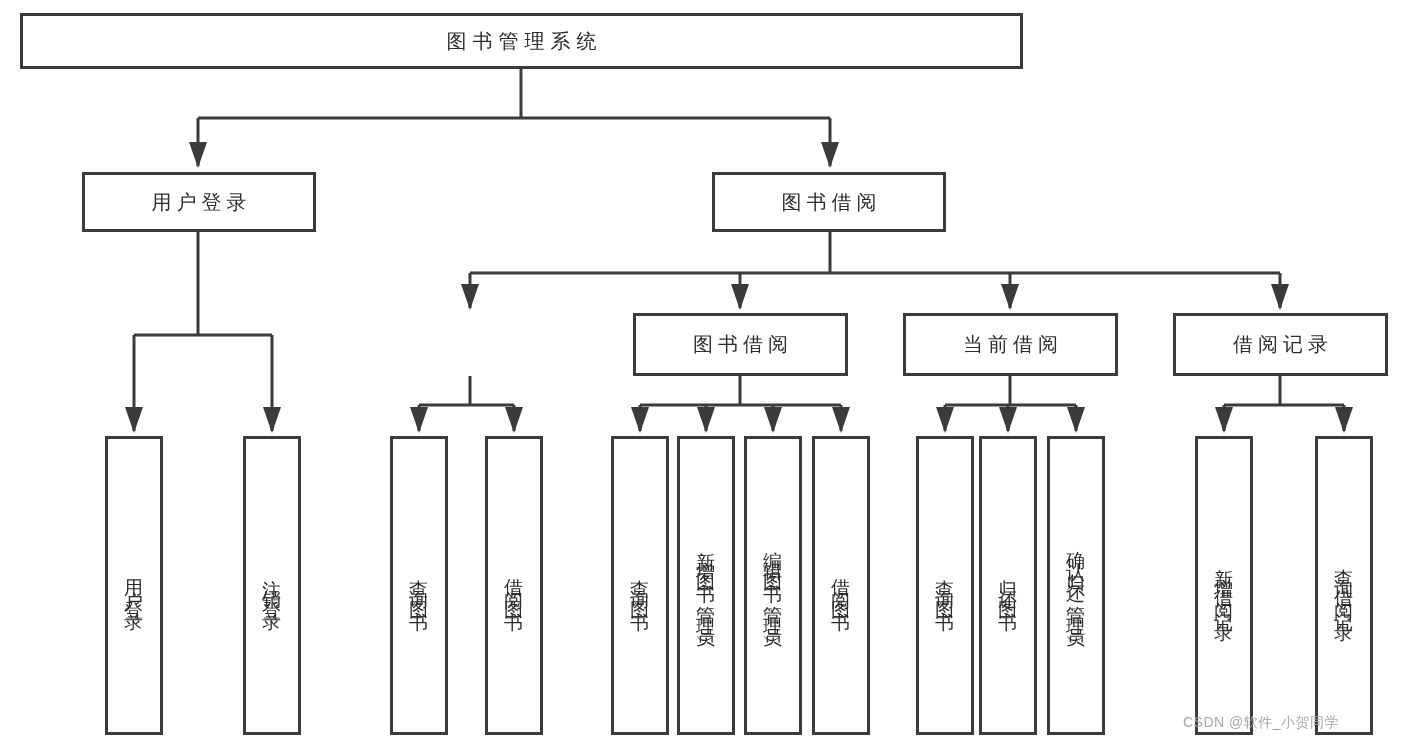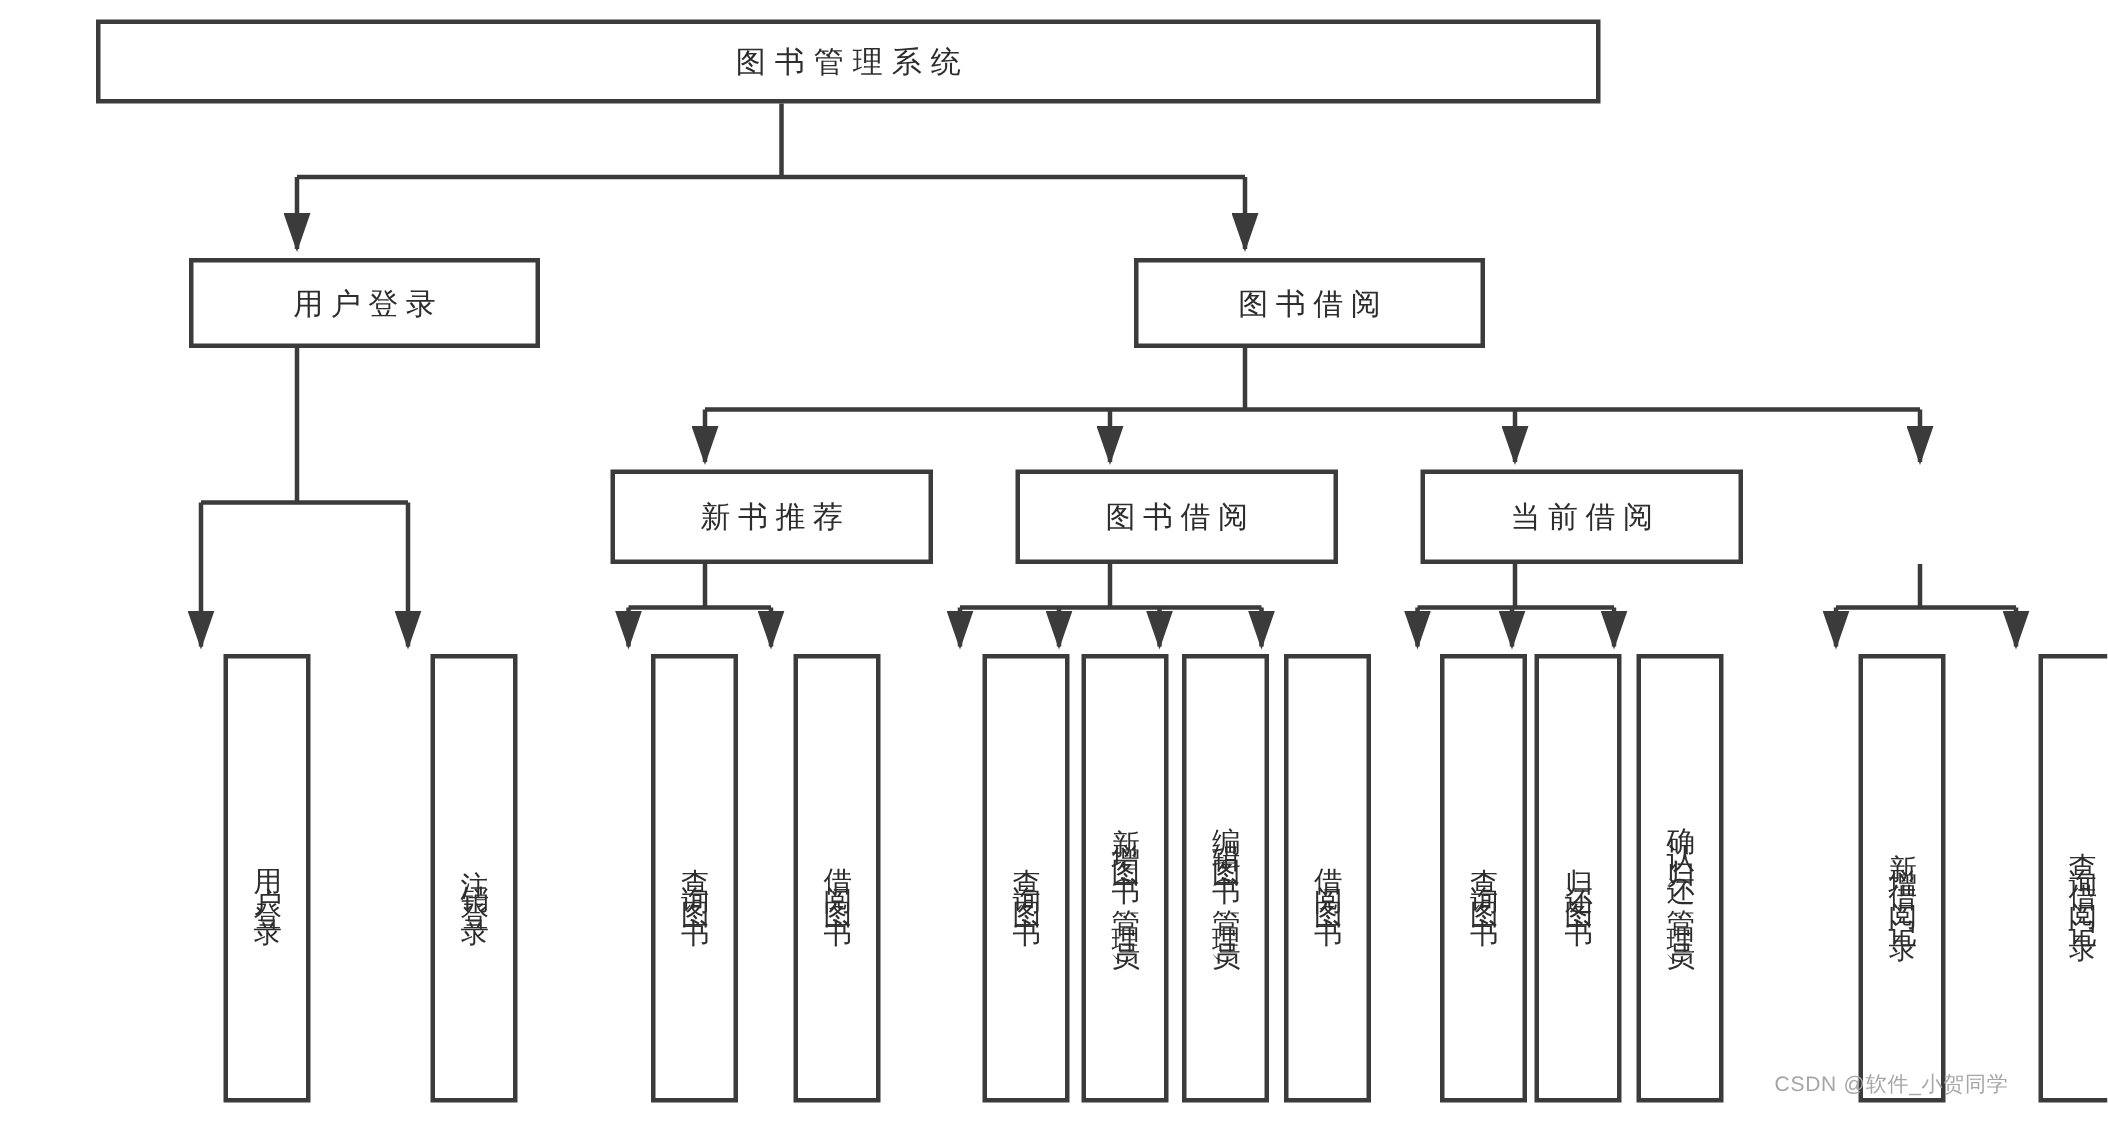--- a/index.html
+++ b/index.html
@@ -18,21 +18,20 @@
   }
   .box {
     position: absolute;
     box-sizing: border-box;
     background: #ffffff;
     border: 3px solid #3b3b3b;
     display: flex;
     align-items: center;
     justify-content: center;
     color: #2d2d2d;
-    margin-left: 44px;
   }
   .h-label {
     font-size: 20px;
     letter-spacing: 5px;
     text-indent: 5px;
     white-space: nowrap;
   }
   .root-label {
     font-size: 20px;
     letter-spacing: 6px;
@@ -133,29 +132,29 @@
     <span class="root-label">图书管理系统</span>
   </div>
 
   <div class="box n-l2a">
     <span class="h-label">用户登录</span>
   </div>
   <div class="box n-l2b">
     <span class="h-label">图书借阅</span>
   </div>
 
-  <div class="box n-l3a">
-    <span class="h-label">新书推荐</span>
-  </div>
   <div class="box n-l3c">
     <span class="h-label">当前借阅</span>
   </div>
   <div class="box n-l3b">
     <span class="h-label">图书借阅</span>
   </div>
+  <div class="box n-l3d">
+    <span class="h-label">借阅记录</span>
+  </div>
 
   <div class="box leaf lf-1">
     <span class="v-label">用户登录</span>
   </div>
   <div class="box leaf lf-2">
     <span class="v-label">注销登录</span>
   </div>
 
   <div class="box leaf lf-3">
     <span class="v-label">查询图书</span>

